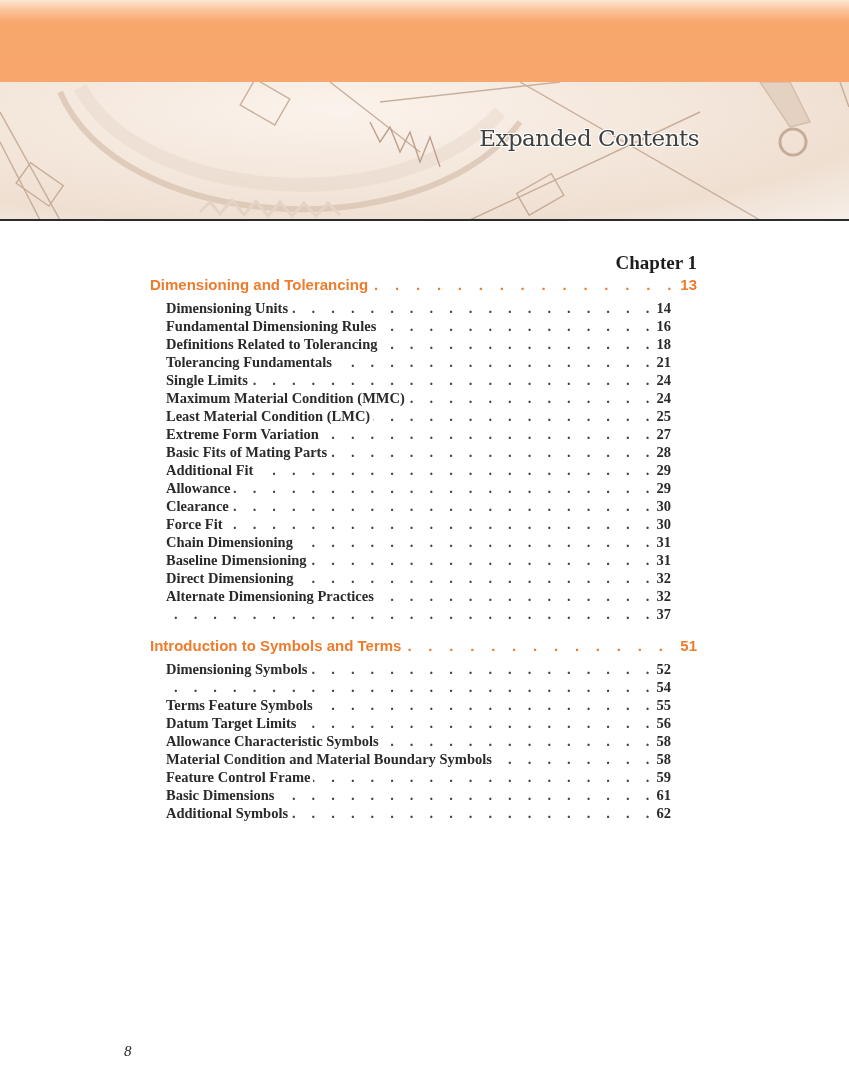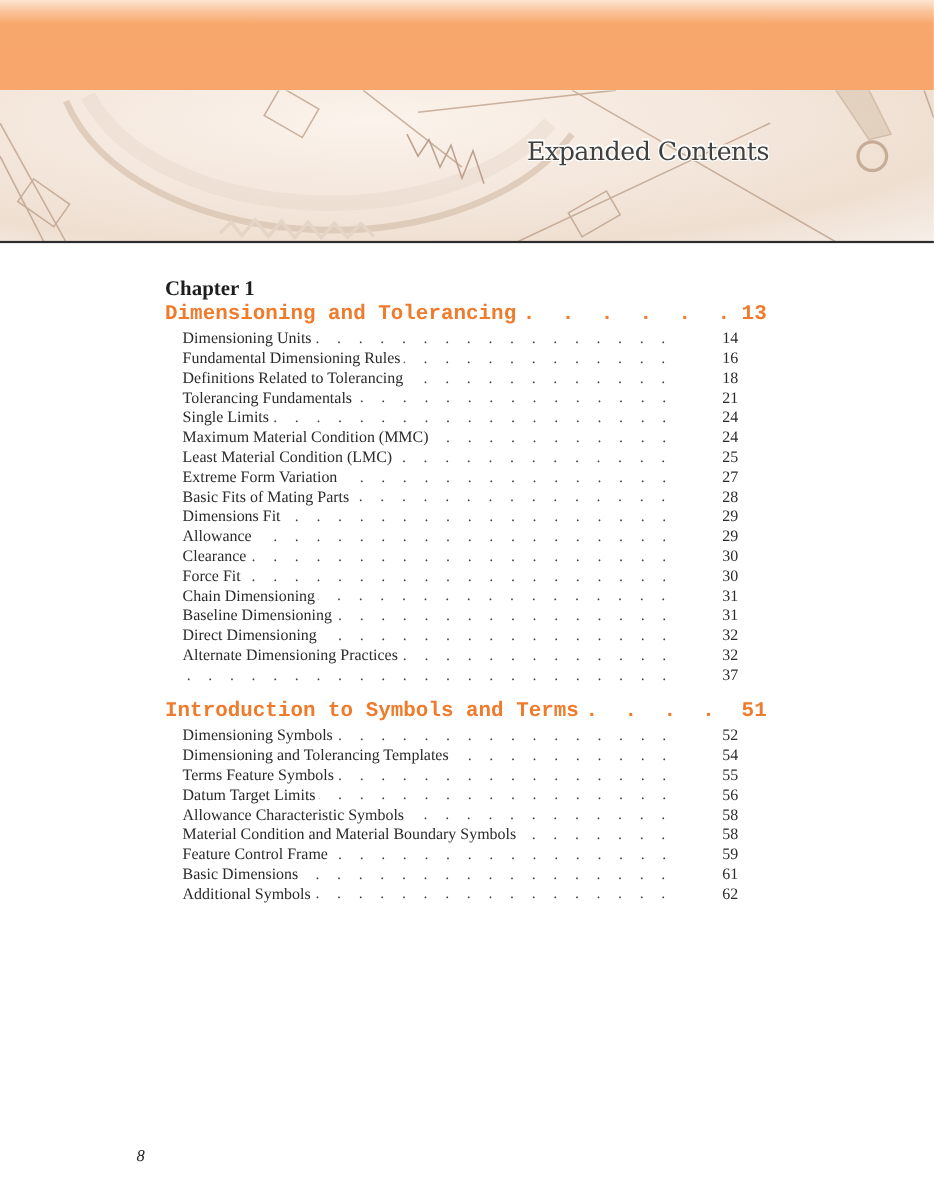--- a/index.html
+++ b/index.html
@@ -25,44 +25,44 @@
     font-size: 23px; color: #404040; letter-spacing: -0.5px;
     text-shadow: 1px 1px 0 #ffffff, -1px -1px 0 #ffffff, 1px -1px 0 #fff, -1px 1px 0 #fff;
     white-space: nowrap;
   }
   .rule {
     position: absolute; left: 0; top: 219px; width: 849px; height: 2px; background: #2c2c2c;
   }
   .toc { position: absolute; left: 150px; top: 252px; width: 547px; }
   .chapter-label {
     font-family: "Liberation Serif", "DejaVu Serif", serif;
-    font-weight: bold; font-size: 19px; color: #1d1d1d; line-height: 22px; margin: 0;
+    font-weight: bold; font-size: 19px; color: #1d1d1d; line-height: 22px; margin: 0; text-align: right;
   }
   .chapter-title {
     display: flex; align-items: flex-start;
-    font-family: Liberation Mono, monospace;
-    font-weight: bold; font-size: 19px; color: #ef7b2d; line-height: 22px;
+    font-family: Liberation Sans, sans-serif;
+    font-weight: bold; font-size: 15px; color: #ef7b2d; line-height: 22px;
     margin-bottom: 3px;
   }
   .chapter-title .dots {
     flex: 1; overflow: hidden; white-space: nowrap; margin: 0 6px 0 6px;
     letter-spacing: 6.3px; color: #ef7b2d; font-weight: bold;
   }
   .entries { margin-left: 16px; width: 505px; }
   .entry {
     display: flex; align-items: baseline;
     font-family: "Liberation Serif", "DejaVu Serif", serif;
-    font-size: 14.5px; line-height: 18px; color: #2a2a2a; height: 18px;
+    font-size: 14.5px; line-height: 18px; color: #2a2a2a; height: 18px; font-weight: bold;
   }
   .entry .label { white-space: nowrap; }
   .entry .dots {
     flex: 1; overflow: hidden; white-space: nowrap; margin: 0 1px 0 3px;
     letter-spacing: 6.2px; color: #444; text-align: right; direction: rtl;
   }
-  .entry .page { white-space: nowrap; margin-left: 44px; }
+  .entry .page { white-space: nowrap; }
   .ch2 { margin-top: 12px; }
   .folio {
     position: absolute; left: 124px; top: 1043px;
     font-family: "Liberation Serif", "DejaVu Serif", serif;
     font-style: italic; font-size: 15px; color: #222;
   }
 </style>
 </head>
 <body>
 
@@ -148,21 +148,21 @@
           <span class="label">Extreme Form Variation</span>
           <span class="dots">. . . . . . . . . . . . . . . . . . . . . . . . . . . . . . . . . . . . . . . . . . . . . . . . . . . . . . . . . . . . . . . . . . . .</span>
           <span class="page">27</span>
         </div>
       <div class="entry">
           <span class="label">Basic Fits of Mating Parts</span>
           <span class="dots">. . . . . . . . . . . . . . . . . . . . . . . . . . . . . . . . . . . . . . . . . . . . . . . . . . . . . . . . . . . . . . . . . . . .</span>
           <span class="page">28</span>
         </div>
       <div class="entry">
-          <span class="label">Dimensions Fit</span>
+          <span class="label">Additional Fit</span>
           <span class="dots">. . . . . . . . . . . . . . . . . . . . . . . . . . . . . . . . . . . . . . . . . . . . . . . . . . . . . . . . . . . . . . . . . . . .</span>
           <span class="page">29</span>
         </div>
       <div class="entry">
           <span class="label">Allowance</span>
           <span class="dots">. . . . . . . . . . . . . . . . . . . . . . . . . . . . . . . . . . . . . . . . . . . . . . . . . . . . . . . . . . . . . . . . . . . .</span>
           <span class="page">29</span>
         </div>
       <div class="entry">
           <span class="label">Clearance</span>
@@ -207,21 +207,20 @@
       <span class="dots">. . . . . . . . . . . . . . . . . . . . . . . . . . . . . . . . . . . . . . . . . . . . . . . . . . . . . . . . . . . . . . . . . . . .</span>
       <span>51</span>
     </div>
     <div class="entries">
       <div class="entry">
           <span class="label">Dimensioning Symbols</span>
           <span class="dots">. . . . . . . . . . . . . . . . . . . . . . . . . . . . . . . . . . . . . . . . . . . . . . . . . . . . . . . . . . . . . . . . . . . .</span>
           <span class="page">52</span>
         </div>
       <div class="entry">
-          <span class="label">Dimensioning and Tolerancing Templates</span>
           <span class="dots">. . . . . . . . . . . . . . . . . . . . . . . . . . . . . . . . . . . . . . . . . . . . . . . . . . . . . . . . . . . . . . . . . . . .</span>
           <span class="page">54</span>
         </div>
       <div class="entry">
           <span class="label">Terms Feature Symbols</span>
           <span class="dots">. . . . . . . . . . . . . . . . . . . . . . . . . . . . . . . . . . . . . . . . . . . . . . . . . . . . . . . . . . . . . . . . . . . .</span>
           <span class="page">55</span>
         </div>
       <div class="entry">
           <span class="label">Datum Target Limits</span>

